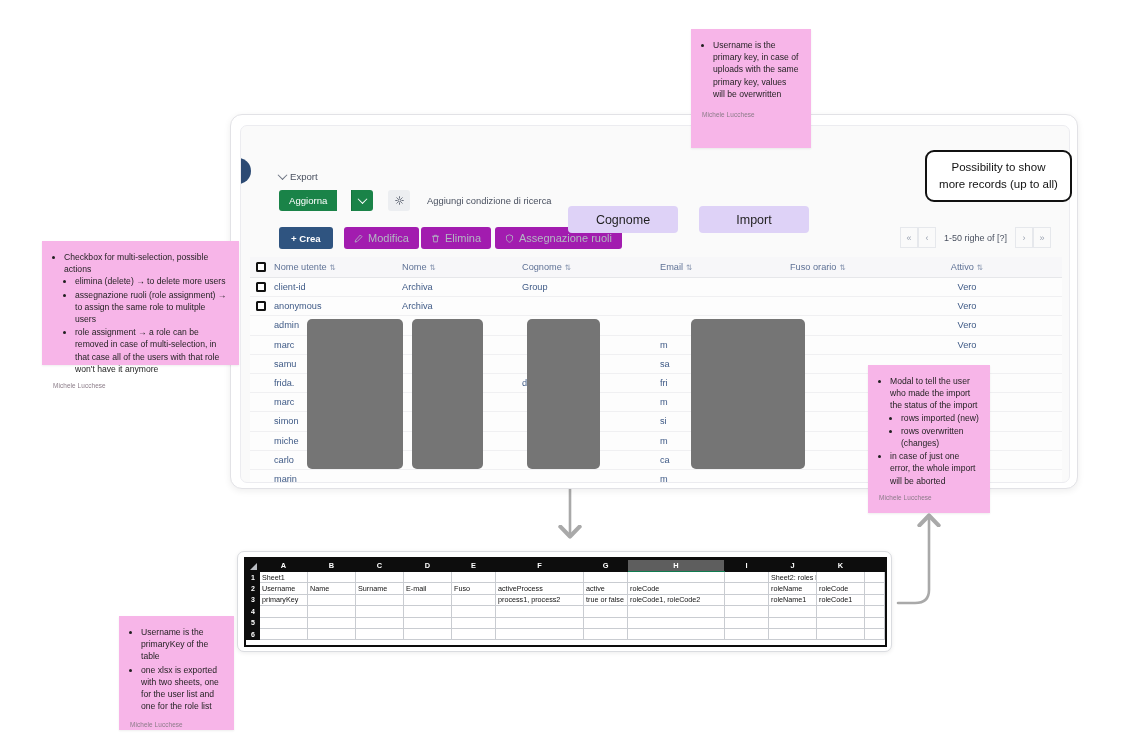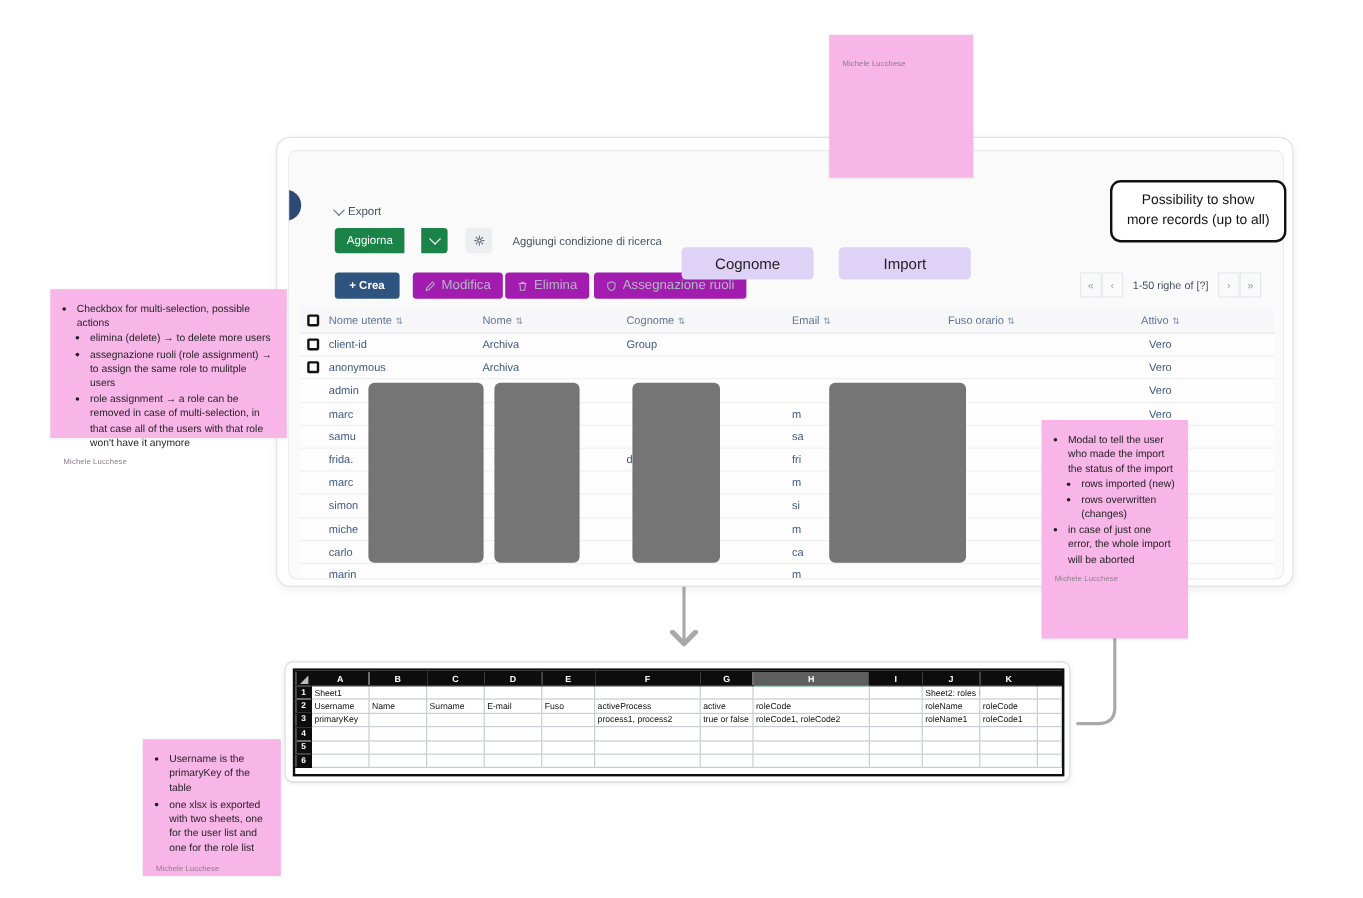--- a/index.html
+++ b/index.html
@@ -316,20 +316,23 @@
     <path d="M756,202 L756,180 L751,172 L751,152" fill="none" stroke="#a9a9a9" stroke-width="2.6" marker-end="url(#ah)" stroke-linecap="round"></path>
 
     <path d="M917,280 L917,402 Q917,412 907,412 L767,412 Q757,412 757,402 L757,248" fill="none" stroke="#a9a9a9" stroke-width="2.6" marker-end="url(#ah)" stroke-linecap="round"></path>
 
     <path d="M623,244 L623,372 Q623,382 613,382 L580,382 Q570,382 570,392 L570,536" fill="none" stroke="#a9a9a9" stroke-width="2.6" marker-end="url(#ah)" stroke-linecap="round"></path>
 
     <path d="M898,603 L915,603 Q929,603 929,590 L929,516" fill="none" stroke="#a9a9a9" stroke-width="2.6" marker-end="url(#ah)" stroke-linecap="round"></path>
   </svg>
 
   <div class="sticky" style="left:691px; top:29px; width:120px; height:119px;">
+    <ul>
+      <li>Username is the primary key, in case of uploads with the same primary key, values will be overwritten</li>
+    </ul>
     <div class="author">Michele Lucchese</div>
   </div>
 
   <div class="callout-box" style="left:925px; top:150px; width:147px; height:52px; flex-direction:column;">
     <div>Possibility to show</div>
     <div>more records (up to all)</div>
   </div>
 
   <div class="sticky" style="left:42px; top:241px; width:197px; height:124px;">
     <ul>
@@ -338,21 +341,21 @@
         <ul>
           <li>elimina (delete) → to delete more users</li>
           <li>assegnazione ruoli (role assignment) → to assign the same role to mulitple users</li>
           <li>role assignment → a role can be removed in case of multi-selection, in that case all of the users with that role won't have it anymore</li>
         </ul>
       </li>
     </ul>
     <div class="author" style="margin-top:6px;">Michele Lucchese</div>
   </div>
 
-  <div class="sticky" style="left:868px; top:350px; width:122px; height:182px;">
+  <div class="sticky" style="left:868px; top:365px; width:122px; height:148px;">
     <ul>
       <li>
         <span>Modal to tell the user who made the import the status of the import</span>
         <ul>
           <li>rows imported (new)</li>
           <li>rows overwritten (changes)</li>
         </ul>
       </li>
       <li>in case of just one error, the whole import will be aborted</li>
     </ul>

